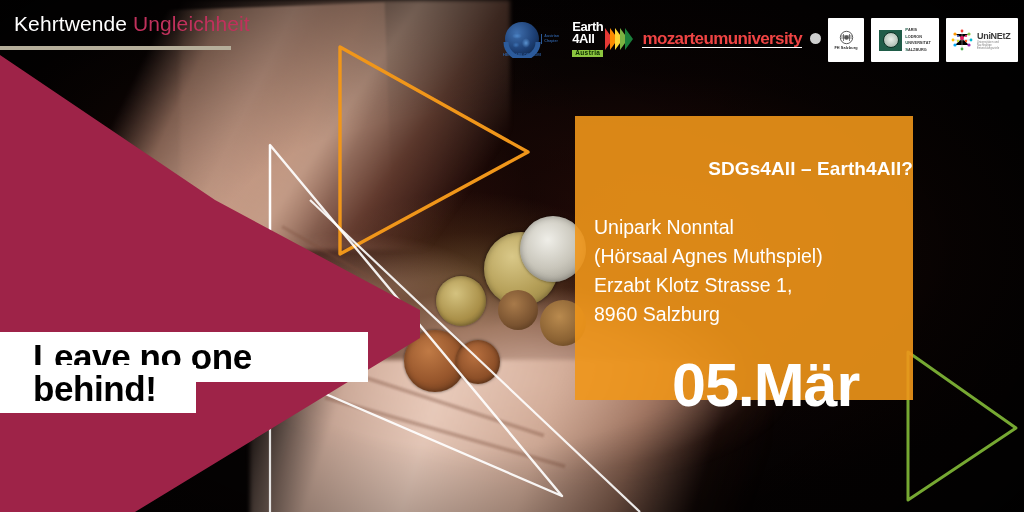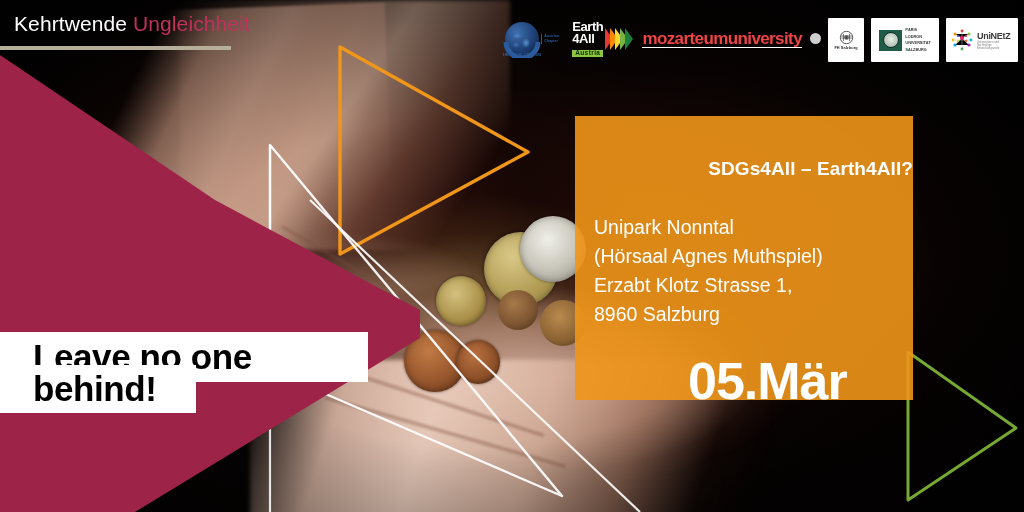--- a/index.html
+++ b/index.html
@@ -265,24 +265,24 @@
     position: absolute;
     left: 594px;
     top: 213px;
     color: #ffffff;
     font-size: 19.5px;
     line-height: 29px;
     white-space: pre-line;
   }
   .date-badge {
     position: absolute;
-    left: 688px;
+    left: 672px;
     top: 355px;
     color: #ffffff;
-    font-size: 52px;
+    font-size: 61px;
     font-weight: 700;
     letter-spacing: -1px;
     line-height: 1;
   }
 
   
   .lnob1, .lnob2 {
     position: absolute;
     background: #ffffff;
     color: #000000;

